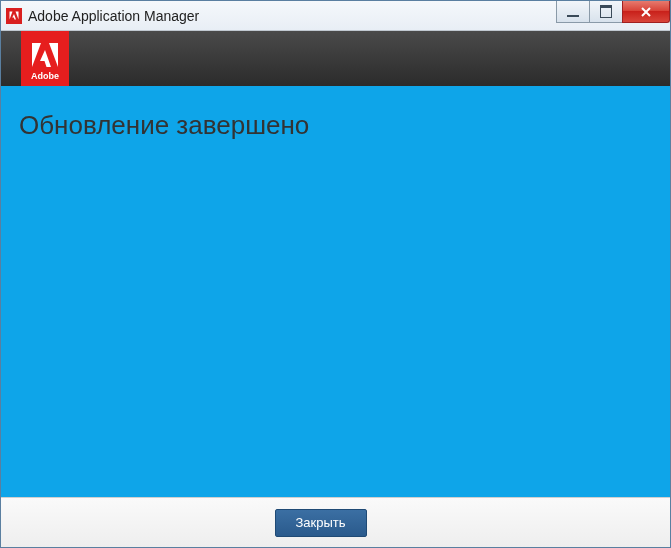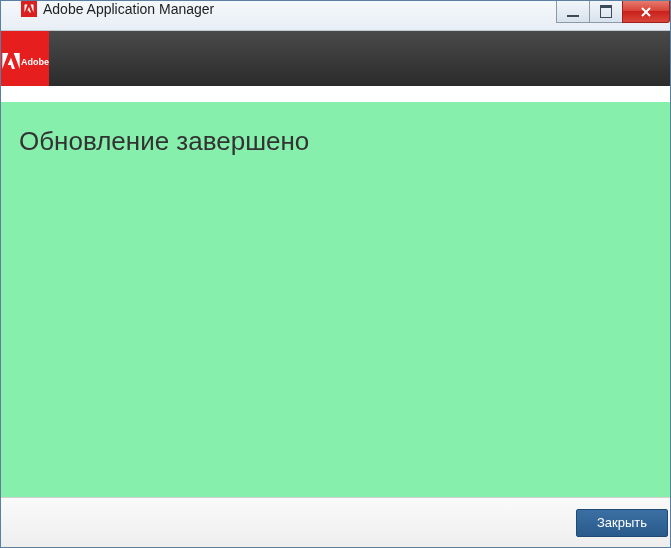--- a/index.html
+++ b/index.html
@@ -20,21 +20,22 @@
       border: 1px solid #5a7fa0;
       display: flex;
       flex-direction: column;
       background: #fff;
     }
     .titlebar {
       height: 30px;
       background: linear-gradient(to bottom, #f5f8fb, #e8eef5);
       border-bottom: 1px solid #c0c8d0;
       display: flex;
-      padding-left: 20px;
+      align-items: center;
+      padding-left: 5px;
       position: relative;
     }
     .titlebar-icon {
       width: 16px;
       height: 16px;
       background: #d91f1f;
       display: flex;
       align-items: center;
       justify-content: center;
       margin-right: 6px;
@@ -94,60 +95,59 @@
       height: 55px;
       background: linear-gradient(to bottom, #4a4a4a, #2b2b2b);
       display: flex;
       align-items: flex-start;
     }
     .adobe-logo {
       width: 48px;
       height: 55px;
       background: #e61e1e;
       display: flex;
-      flex-direction: row;
+      flex-direction: column;
       align-items: center;
       justify-content: center;
-      margin-left: 0;
+      margin-left: 20px;
       padding-top: 4px;
     }
     .adobe-logo svg {
       width: 30px;
       height: 28px;
     }
     .adobe-logo-text {
       color: #fff;
       font-size: 9px;
       font-weight: bold;
       margin-top: 2px;
     }
     .content {
       flex: 1;
       padding: 24px 18px 0 18px;
-      background: #86efac;
-      margin-top: 16px;
+      background: #0ea5e9;
     }
     .heading {
       font-size: 26px;
       font-weight: 400;
       color: #333;
       margin-bottom: 18px;
     }
     .message {
       font-size: 13px;
       color: #333;
     }
     .footer {
       height: 50px;
       border-top: 1px solid #d0d0d0;
       background: linear-gradient(to bottom, #fafafa, #eeeeee);
       display: flex;
       align-items: center;
-      justify-content: flex-end;
-      padding-right: 2px;
+      justify-content: center;
+      padding-right: 30px;
     }
     .close-button {
       min-width: 92px;
       height: 28px;
       background: linear-gradient(to bottom, #3b6fa3, #2a5a8c);
       border: 1px solid #1f4a75;
       color: #fff;
       font-size: 13px;
       padding: 0 16px;
       cursor: pointer;

